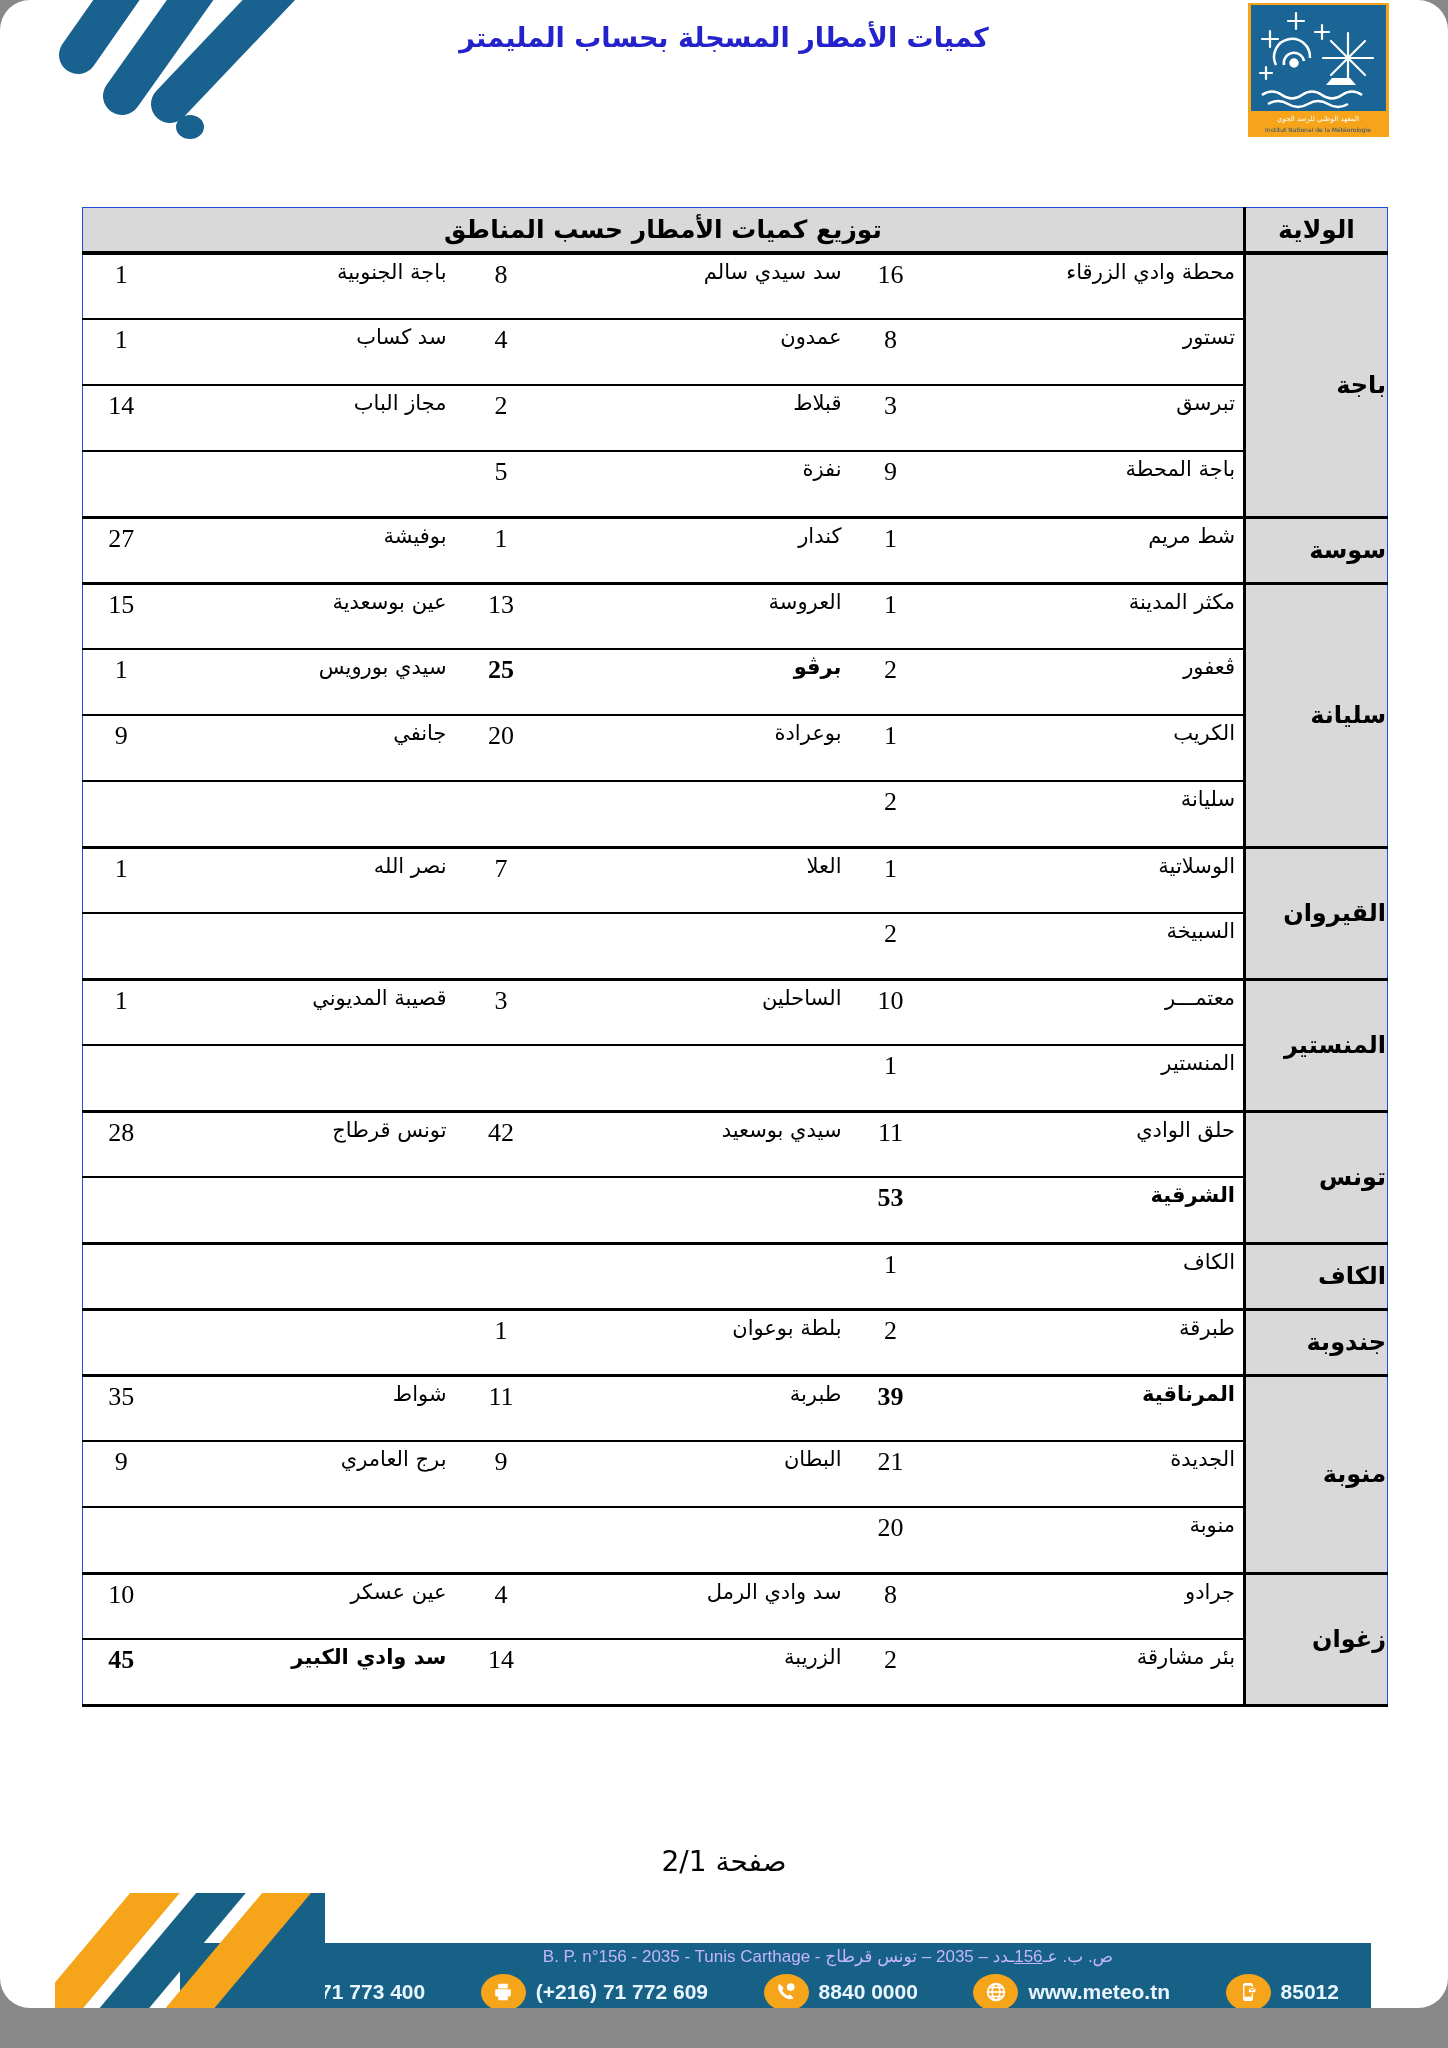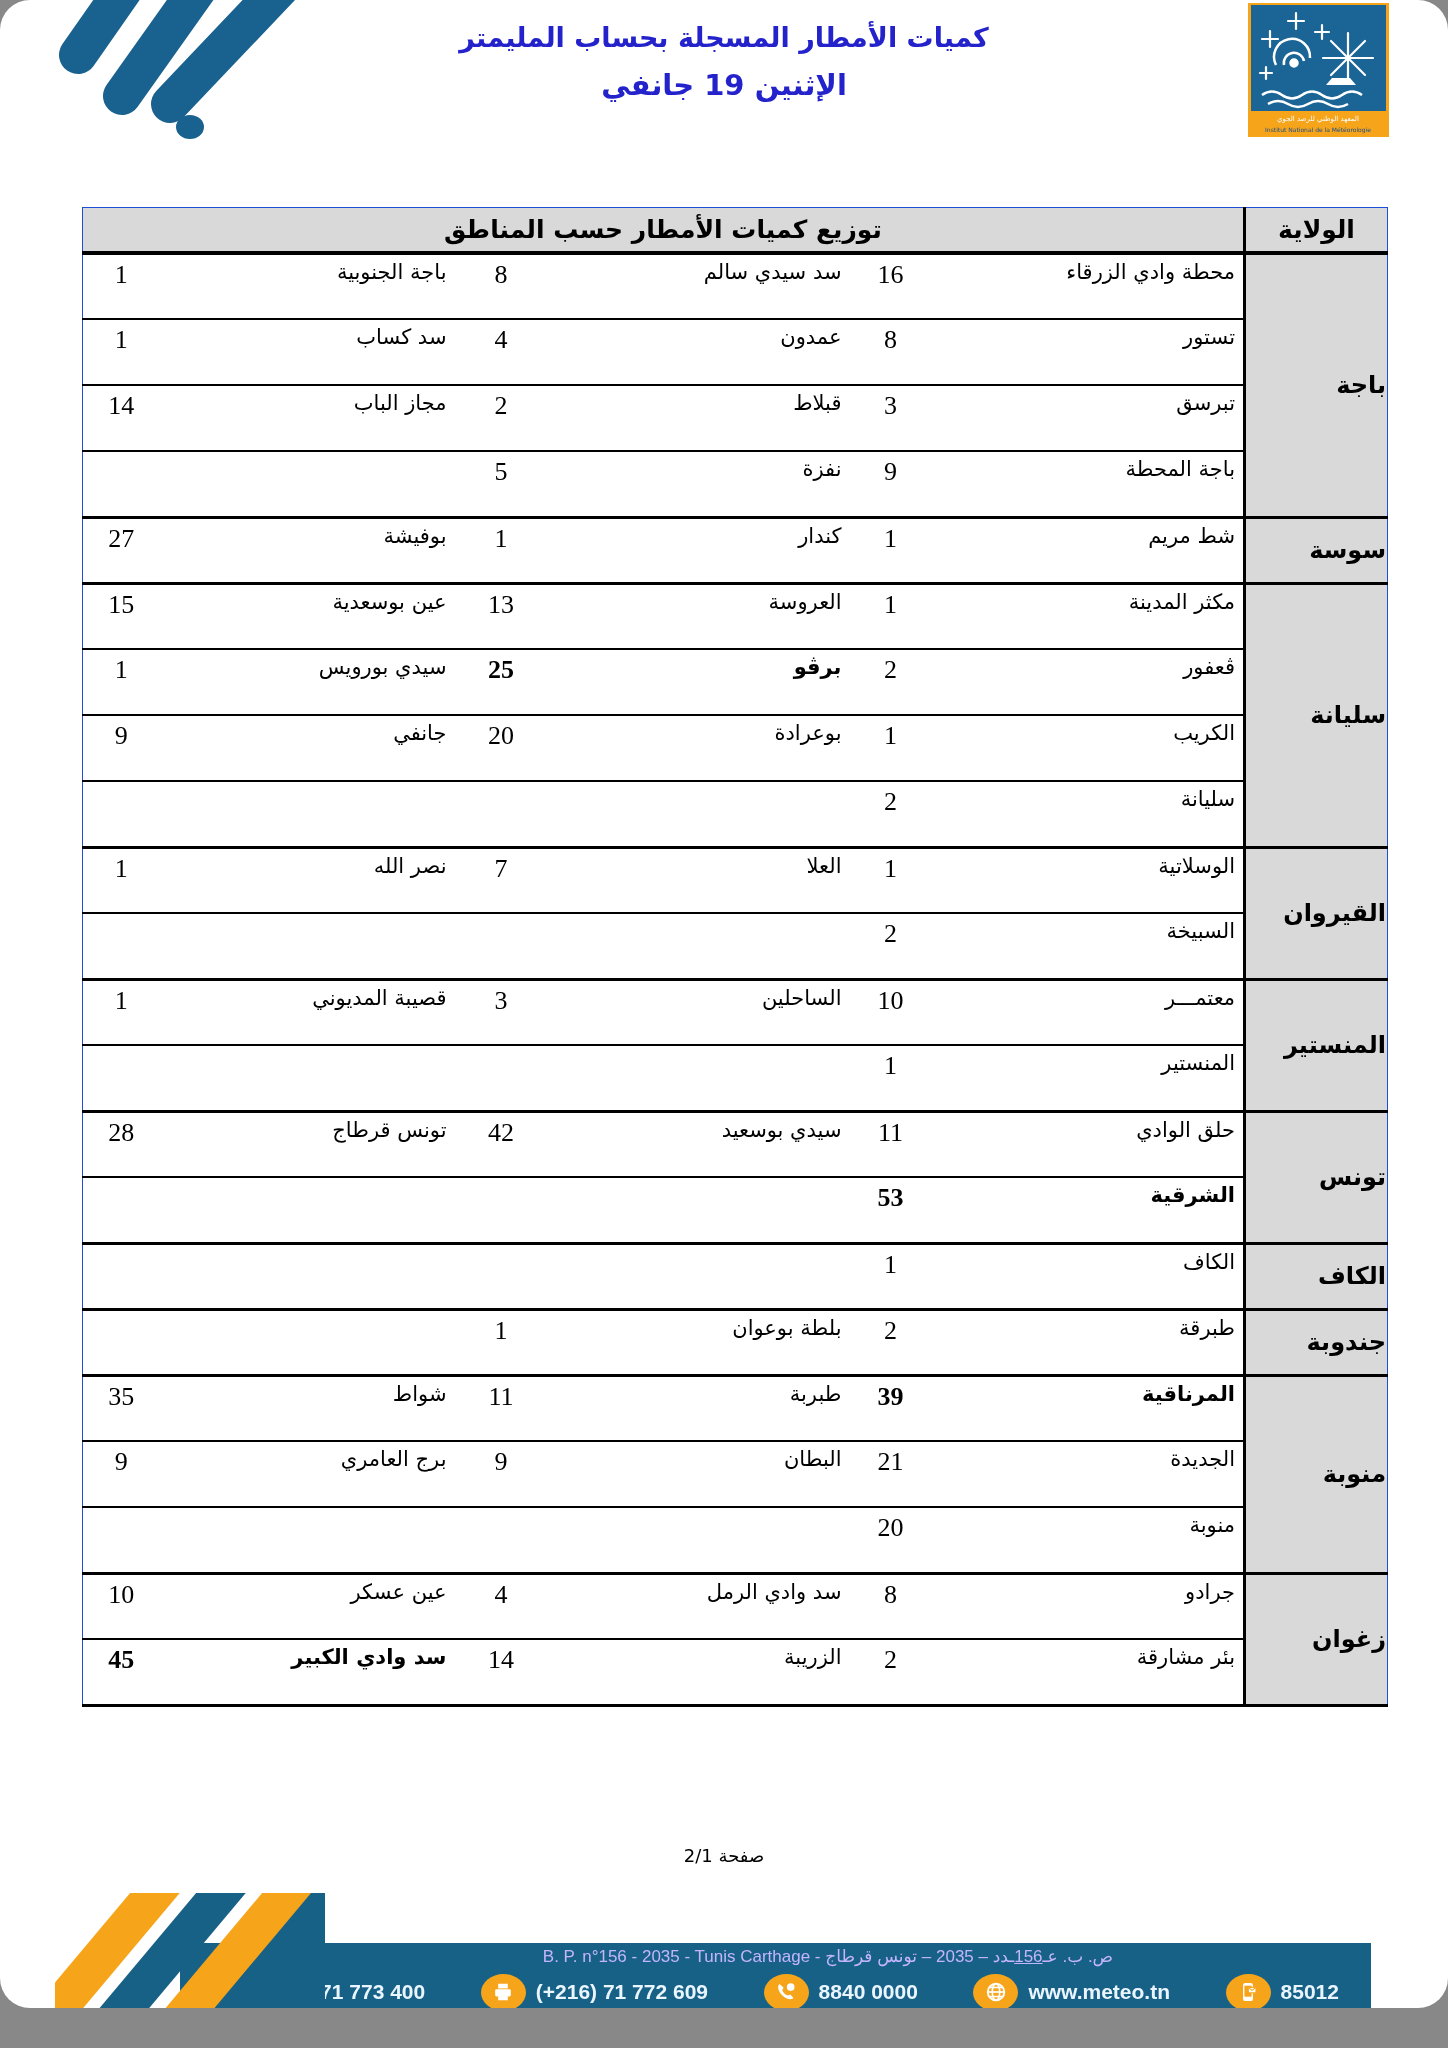--- a/index.html
+++ b/index.html
@@ -22,21 +22,21 @@
                 box-sizing:border-box;overflow:hidden;}
   table.rain td.nm{text-align:right;padding-right:8px;font-size:21px;direction:rtl;}
   table.rain td.val{text-align:center;font-family:"Liberation Serif","DejaVu Serif",serif;
                     font-size:26px;}
   table.rain td.b{font-weight:bold;}
   table.rain td.gend{border-bottom:3.5px solid #000;}
   table.rain td.wilaya{background:var(--cell-gray,#d9d9d9);border-left:3px solid #000;
                        border-bottom:3.5px solid #000;vertical-align:middle;text-align:right;
                        font-size:24px;font-weight:bold;direction:rtl;padding-top:0;}
   
-  .page-label{position:absolute;left:0;right:0;top:1845px;text-align:center;font-size:18px;
+  .page-label{position:absolute;left:0;right:0;top:1845px;text-align:center;font-size:28px;
               color:#000;direction:rtl;}
   
   .footer-bar{position:absolute;left:180px;top:1943px;width:1191px;height:75px;
               background:var(--bar-blue,#176086);}
   .stripes{position:absolute;left:55px;top:1893px;width:270px;height:125px;overflow:hidden;}
   .stripe{position:absolute;width:38px;height:330px;top:-90px;transform:rotate(40deg);}
   .stripe.orange{background:var(--accent-orange,#f6a41a);}
   .stripe.blue{background:var(--bar-blue,#176086);}
   .stripe.slab{width:150px;}
   .footer-line1{position:absolute;left:140px;right:35px;top:3px;text-align:center;
@@ -63,21 +63,20 @@
       <line x1="78" y1="-28" x2="20" y2="55" stroke="#19628f" stroke-width="38" stroke-linecap="round"></line>
       <line x1="152" y1="-28" x2="64" y2="96" stroke="#19628f" stroke-width="38" stroke-linecap="round"></line>
       <line x1="226" y1="-16" x2="112" y2="104" stroke="#19628f" stroke-width="38" stroke-linecap="round"></line>
       <ellipse cx="132" cy="127" rx="14" ry="12" fill="#19628f"></ellipse>
     </svg>
   </div>
 
   <div class="title-block">
     <div class="title-line">كميات الأمطار المسجلة بحساب المليمتر</div>
     <div class="date-block">
-      <div>الإثنين 19 جانفي</div>
     </div>
   </div>
 
   <div class="inm-logo">
     <svg width="141" height="134" viewBox="0 0 141 134">
       <rect x="0" y="0" width="141" height="134" fill="#f6a41a"></rect>
       <rect x="3" y="2" width="135" height="106" fill="#1b6596"></rect>
       <g stroke="#ffffff" stroke-width="2.2" stroke-linecap="round">
         <line x1="22" y1="28" x2="22" y2="44"></line>
           <line x1="14" y1="36" x2="30" y2="36"></line>

